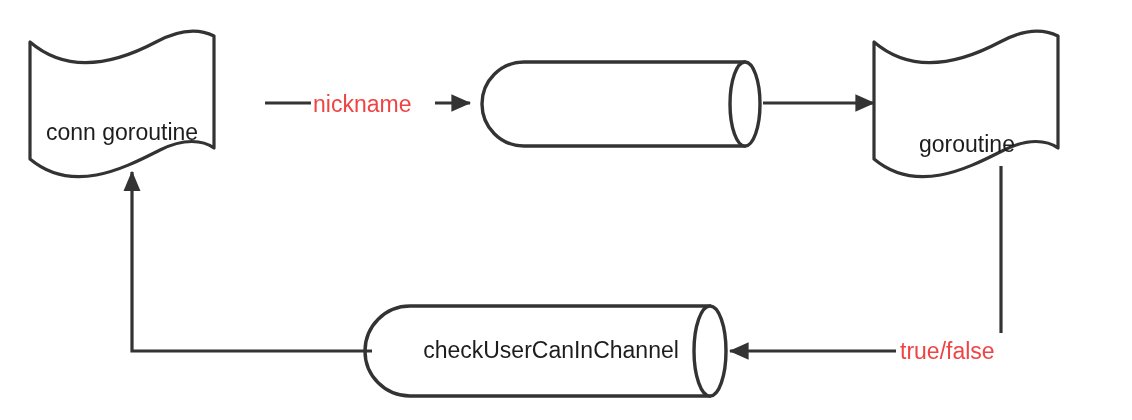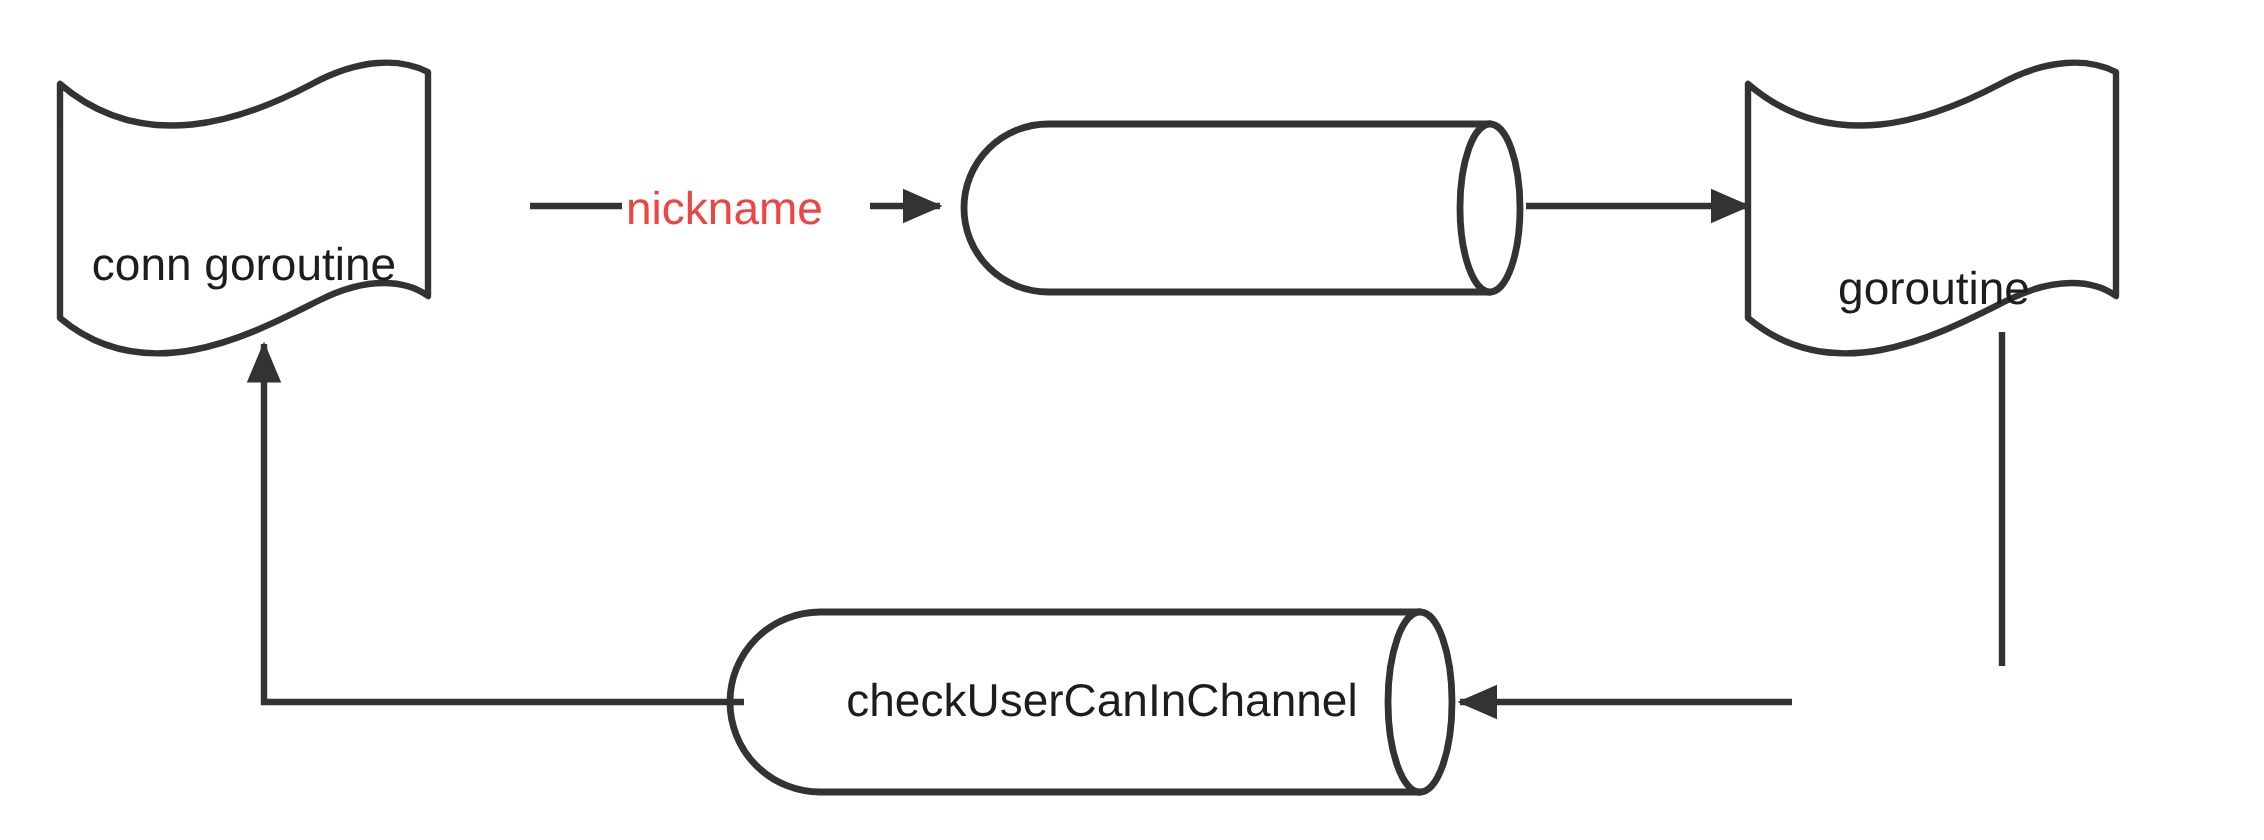--- a/index.html
+++ b/index.html
@@ -128,14 +128,15 @@
 
 
   <div class="node-label" id="lbl-broadcaster">
     <div>goroutine</div>
   </div>
 
   <div class="node-label" id="lbl-chk2">checkUserCanInChannel</div>
 
   <div class="edge-label" id="lbl-nickname">nickname</div>
 
+  <div class="edge-label" id="lbl-truefalse">true/false</div>
 
 </div>
 
 </body></html>

